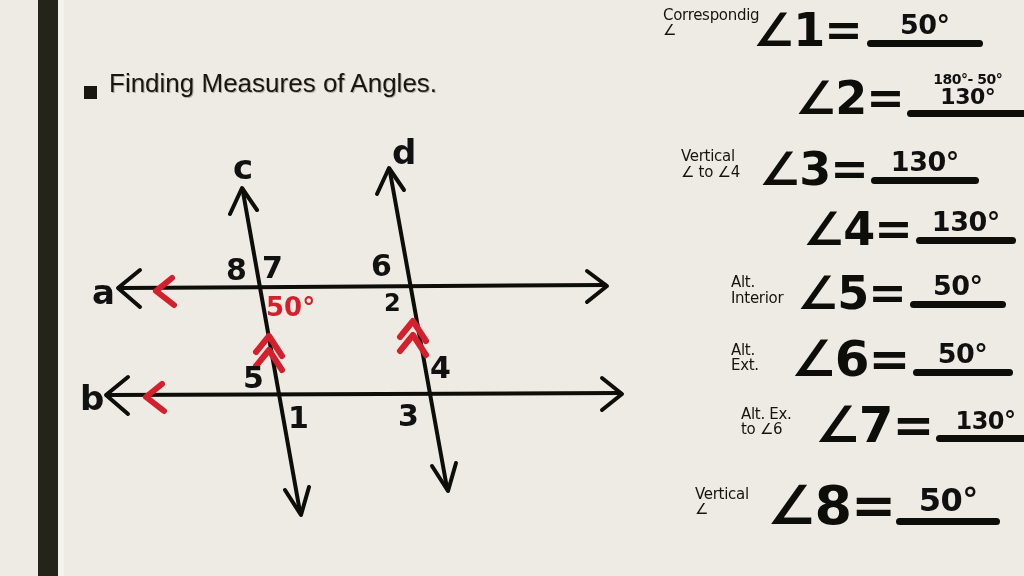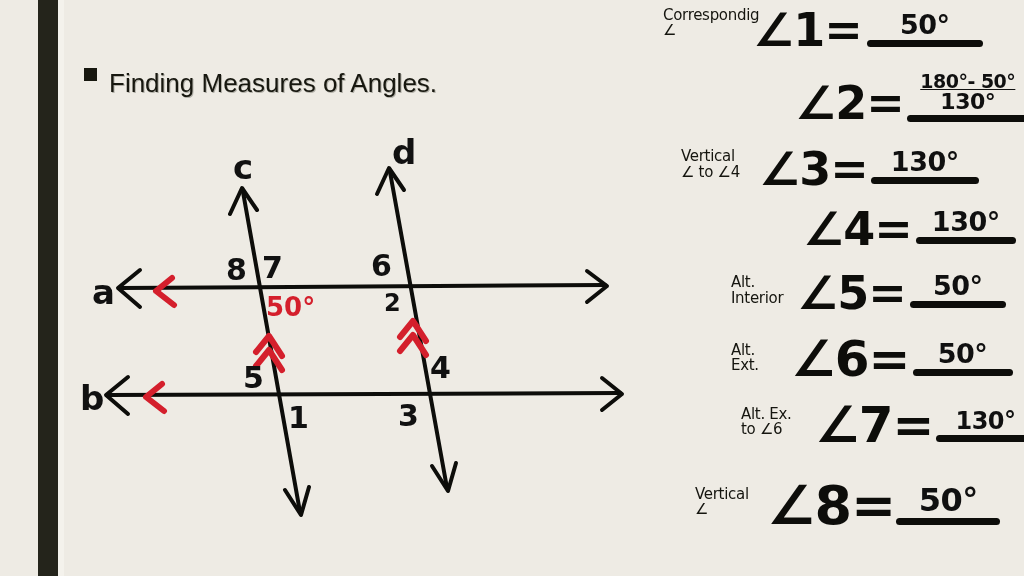--- a/index.html
+++ b/index.html
@@ -18,21 +18,21 @@
   
   .title{
     position:absolute;left:80px;top:12px;
     font-size:27px;font-weight:bold;color:#1d1d15;
     letter-spacing:.2px;
     text-shadow:1px 1px 0 rgba(120,120,110,.55);
   }
   .title span{border-bottom:3px solid #1d1d15;padding-bottom:1px;}
   .bullet-row{
     position:absolute;left:84px;top:68px;
-    display:flex;align-items:flex-start;gap:12px;
+    display:flex;align-items:flex-end;gap:12px;
     text-shadow:1px 1px 0 rgba(120,120,110,.5);
   }
   .bullet-sq{width:13px;height:13px;background:#17170f;display:inline-block;}
   .bullet-txt{font-size:26px;color:#17170f;}
 
   
   #diagram{position:absolute;left:0;top:0;width:660px;height:576px;}
   .dlabel{
     position:absolute;
     font-family:"DejaVu Sans",sans-serif;
@@ -57,21 +57,21 @@
     font-weight:bold;color:#0d0d0a;
     font-size:46px;line-height:.95;letter-spacing:-1px;
   }
   .val-wrap{display:flex;flex-direction:column;align-items:center;}
   .val{
     font-family:"DejaVu Sans",sans-serif;
     font-weight:bold;color:#101010;
     font-size:27px;line-height:1;letter-spacing:-.5px;
     white-space:pre-line;text-align:center;
   }
-  .val.small{font-size:19px;font-weight:bold;letter-spacing:-.5px;text-decoration:underline;}
+  .val.small{font-size:14px;font-weight:bold;letter-spacing:-.5px;}
   .rule{height:7px;background:#0d0d0a;border-radius:4px;margin-top:2px;}
 </style>
 </head>
 <body>
 
 <div id="slide">
 
   <div class="stripe-dark"></div>
   <div class="stripe-light"></div>
 

